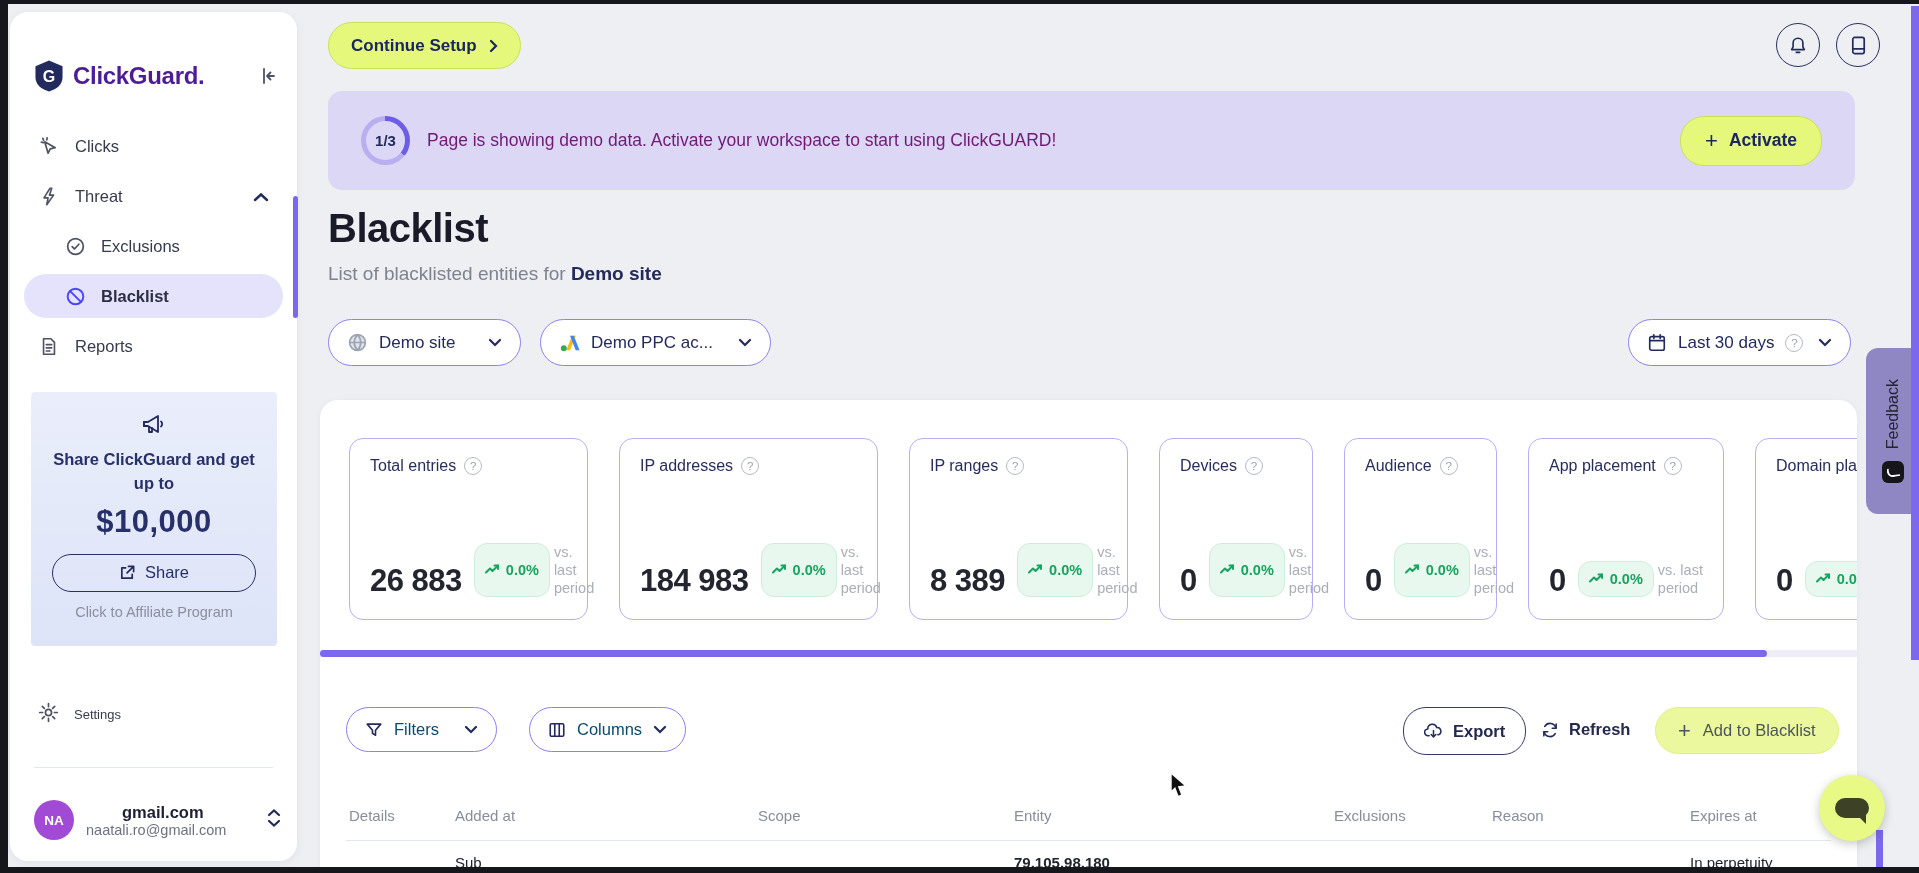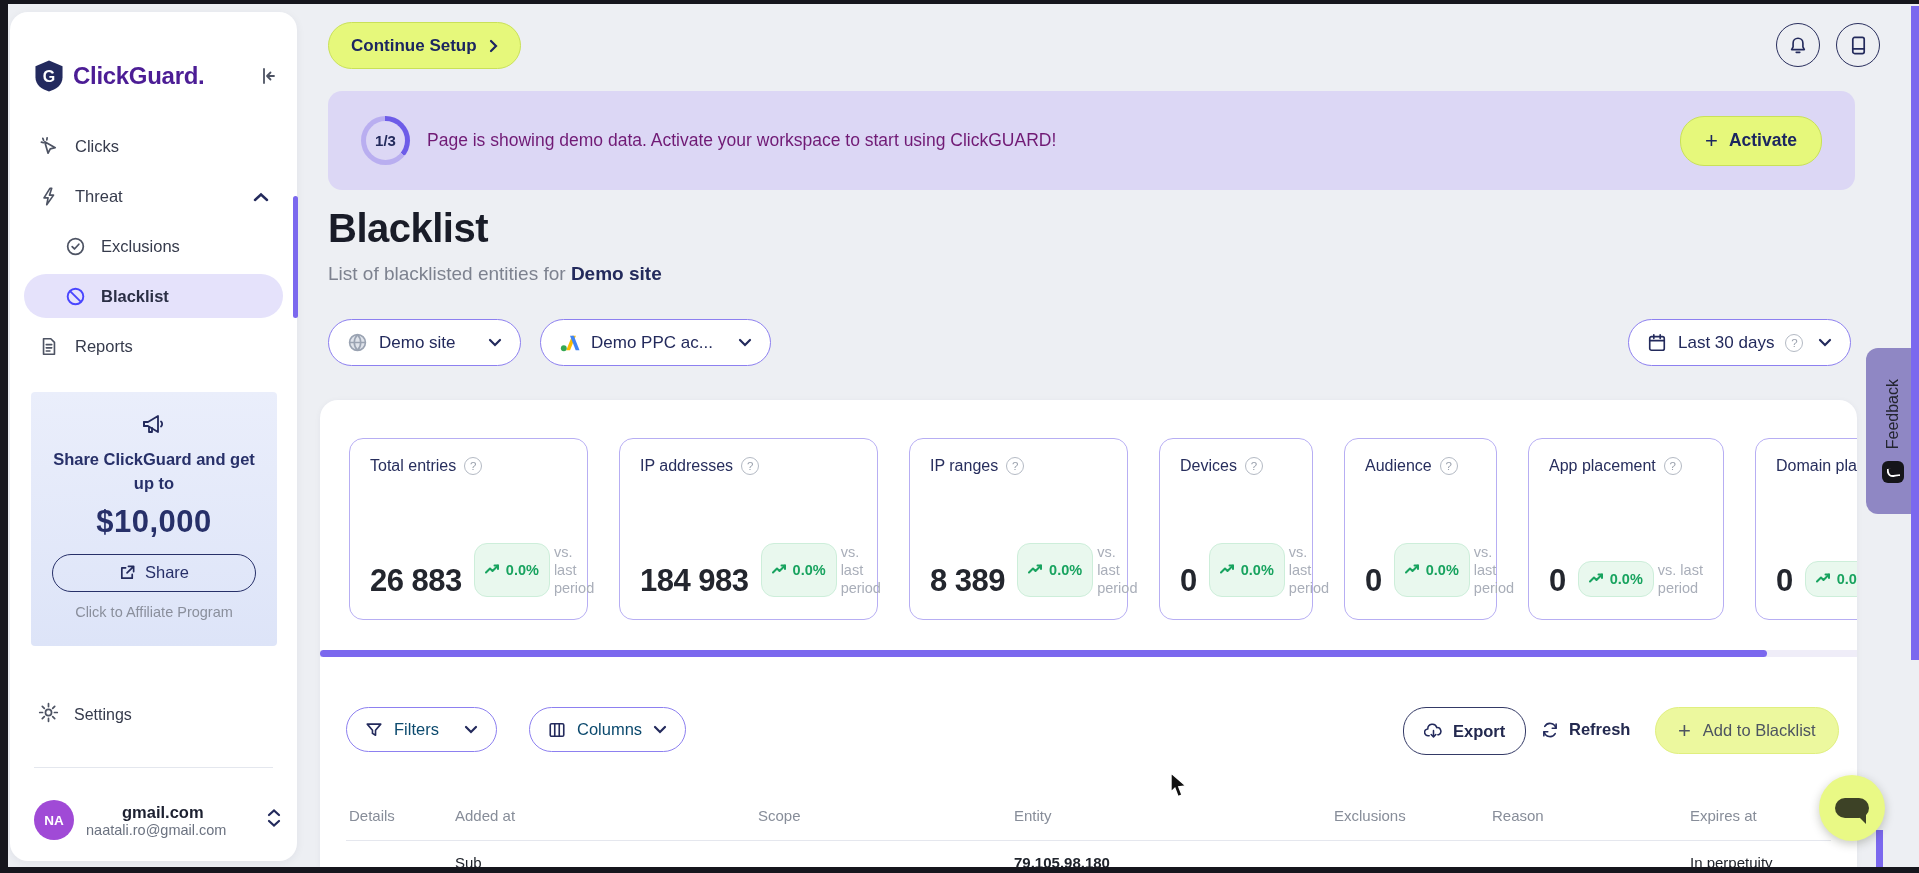--- a/index.html
+++ b/index.html
@@ -29,21 +29,21 @@
 
   .promo-card { position:absolute; left:21px; top:380px; width:246px; height:254px; border-radius:4px;
     background:linear-gradient(180deg,#eaeefb 0%, #dde4f8 100%); text-align:center; padding:20px 14px; color:#273069; }
   .promo-icon { height:30px; margin-bottom:6px; }
   .promo-headline { font-size:16.5px; font-weight:600; line-height:1.45; }
   .promo-amount { font-size:31px; font-weight:bold; margin-top:8px; letter-spacing:0.5px; }
   .promo-share { margin:14px auto 0; width:204px; height:38px; border:1.6px solid #273069; border-radius:20px; background:transparent;
     display:flex; align-items:center; justify-content:center; gap:9px; font-size:16.5px; color:#273069; cursor:pointer; }
   .promo-caption { margin-top:12px; font-size:14.5px; color:#8a8f9c; }
 
-  .settings-row { position:absolute; left:28px; top:690px; display:flex; align-items:center; gap:15px; font-size:16px; color:#363b4c; cursor:pointer; }
+  .settings-row { position:absolute; left:28px; top:690px; display:flex; align-items:center; gap:15px; font-size:13px; color:#363b4c; cursor:pointer; }
   .sidebar-divider { position:absolute; left:24px; right:24px; top:755px; height:1px; background:#e4e7ee; }
   .user-row { position:absolute; left:24px; right:16px; top:780px; height:56px; display:flex; align-items:center; cursor:pointer; }
   .avatar { width:40px; height:40px; border-radius:50%; background:#a04ad6; color:#fff; font-size:13.5px; font-weight:bold; display:flex; align-items:center; justify-content:center; margin-right:12px; }
   .user-name { font-size:16.5px; font-weight:bold; color:#1c2030; line-height:1.25;margin-left:36px; }
   .user-email { font-size:14.5px; color:#6b7280; }
   .user-caret { margin-left:auto; }
 
   .side-scrollbar { position:absolute; left:293px; top:196px; width:5px; height:122px; background:#7b68ee; border-radius:3px; z-index:20; }
 
   

